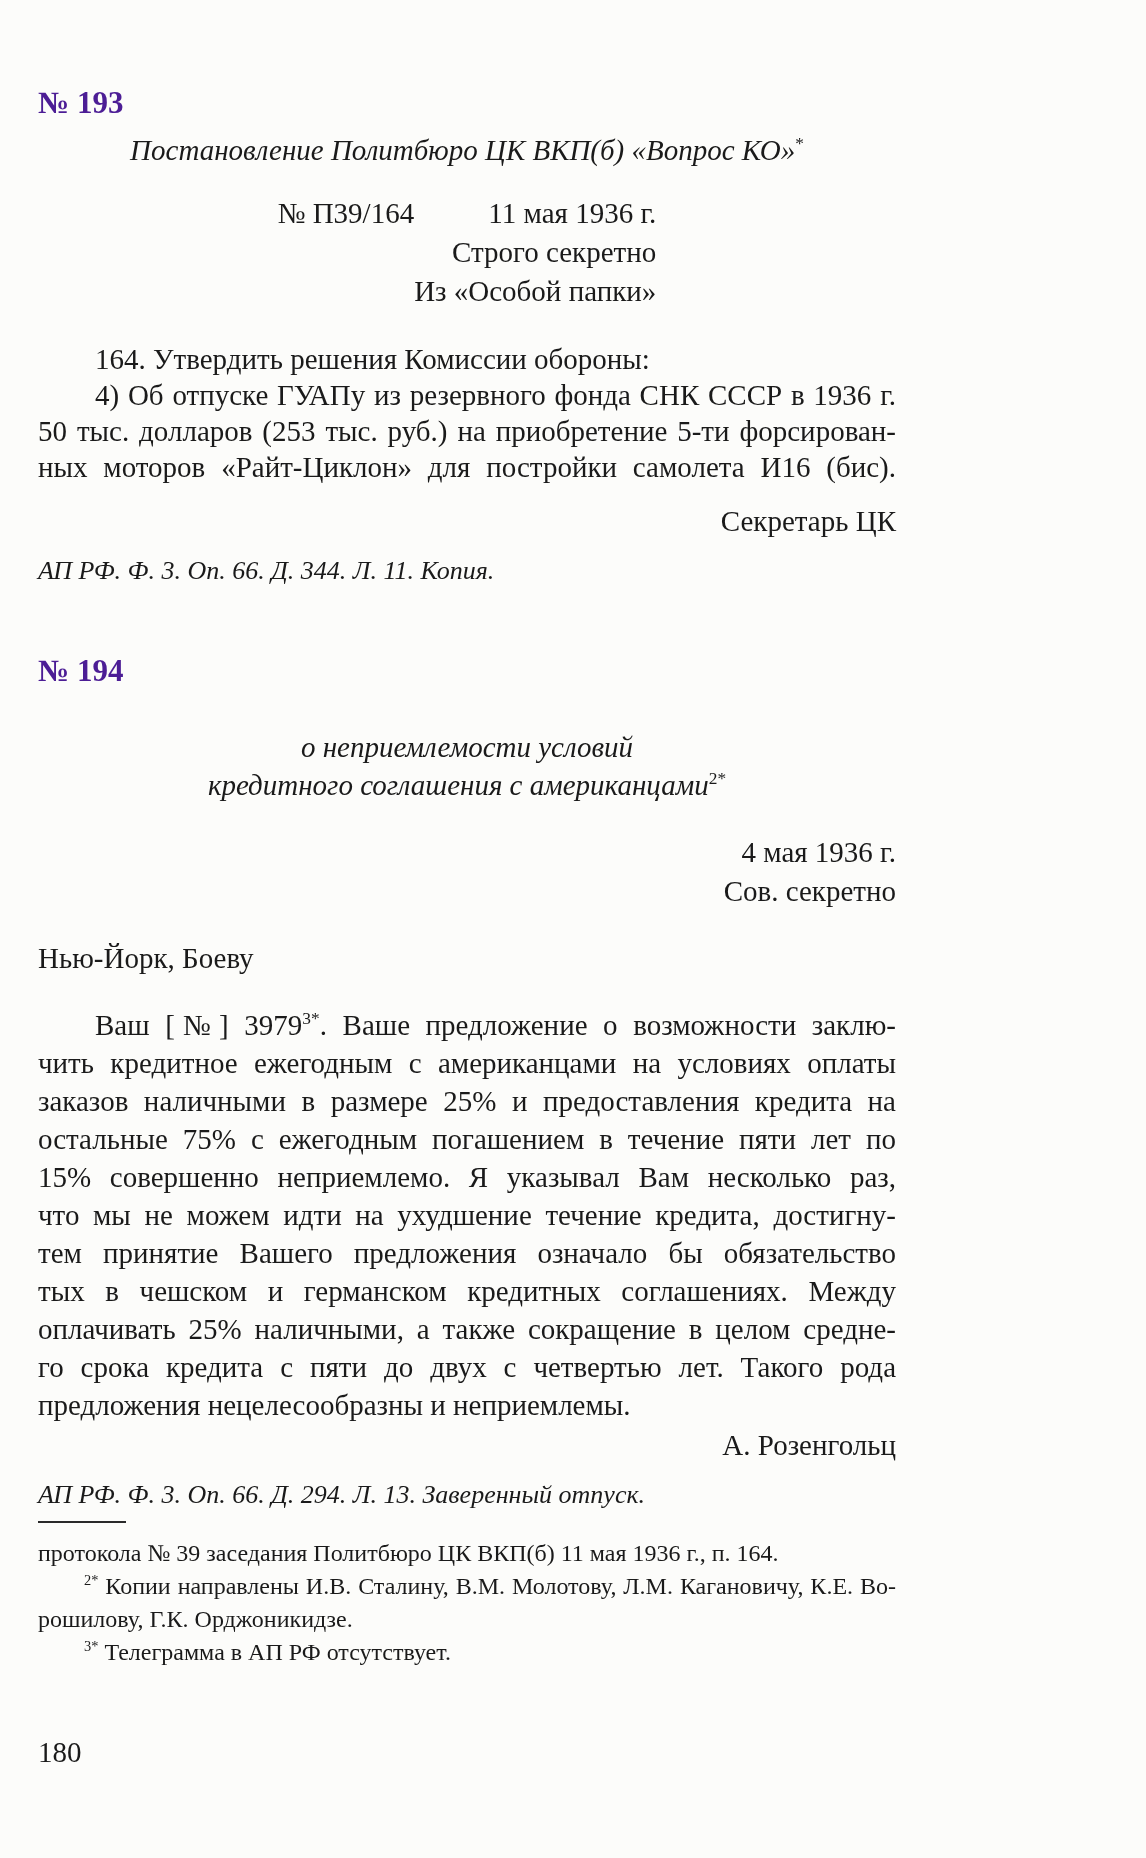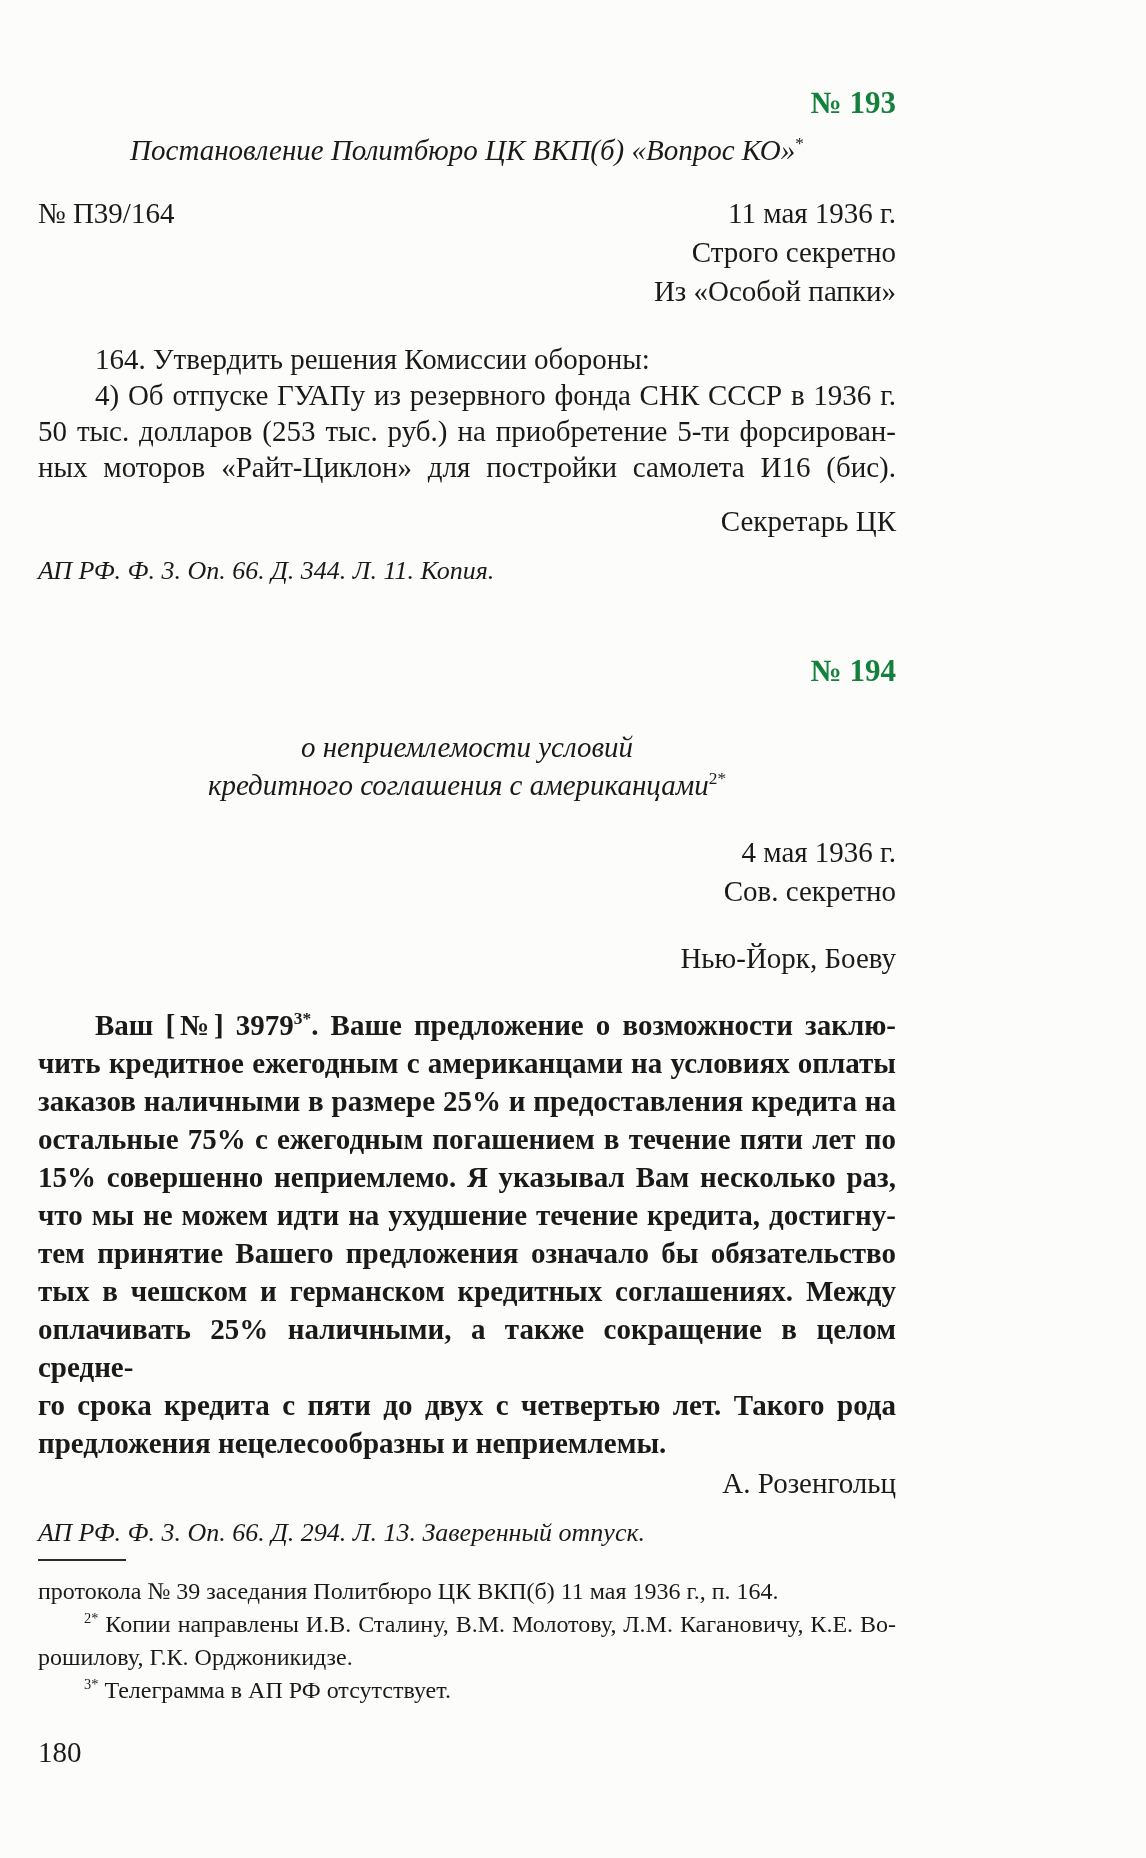--- a/index.html
+++ b/index.html
@@ -16,65 +16,65 @@
   }
   .content {
     position: absolute;
     left: 38px;
     top: 0;
     width: 858px;
     display: flow-root;
   }
   .doc-number {
     margin-top: 85px;
-    text-align: right;
+    text-align: left;
     font-size: 31px;
     line-height: 36px;
     font-weight: bold;
-    color: #15803d;
+    color: #4c1d95;
   }
   .doc-number.second { margin-top: 66px; }
   .doc-title {
     margin-top: 11px;
     text-align: center;
     font-style: italic;
     font-weight: normal;
     font-size: 29px;
     line-height: 36px;
   }
   .doc-title.multi { margin-top: 39px; line-height: 38px; }
   sup.fnmark {
     font-size: 60%;
     vertical-align: super;
     line-height: 0;
     font-style: normal;
   }
   .meta-row {
     margin-top: 26px;
     display: flex;
-    justify-content: space-between;
+    justify-content: center;
     align-items: flex-start;
     font-size: 29px;
     line-height: 39px;
   }
   .meta-right { text-align: right; }
   .meta-row.right-only { margin-top: 29px; justify-content: flex-end; }
   .body-block {
     margin-top: 30px;
     font-size: 29px;
     line-height: 36px;
   }
-  .body-block.telegram { line-height: 38px; font-weight: bold; }
+  .body-block.telegram { line-height: 38px; }
   .line { text-align: justify; }
   .line.fill { text-align-last: justify; }
   .line.indent { text-indent: 57px; }
   .line.last { text-align: left; text-align-last: auto; }
   .addressee {
     margin-top: 29px;
-    text-align: right;
+    text-align: left;
     font-size: 29px;
     line-height: 36px;
   }
   .signature {
     margin-top: 18px;
     text-align: right;
     font-size: 29px;
     line-height: 36px;
   }
   .signature.telegram { margin-top: 3px; }

